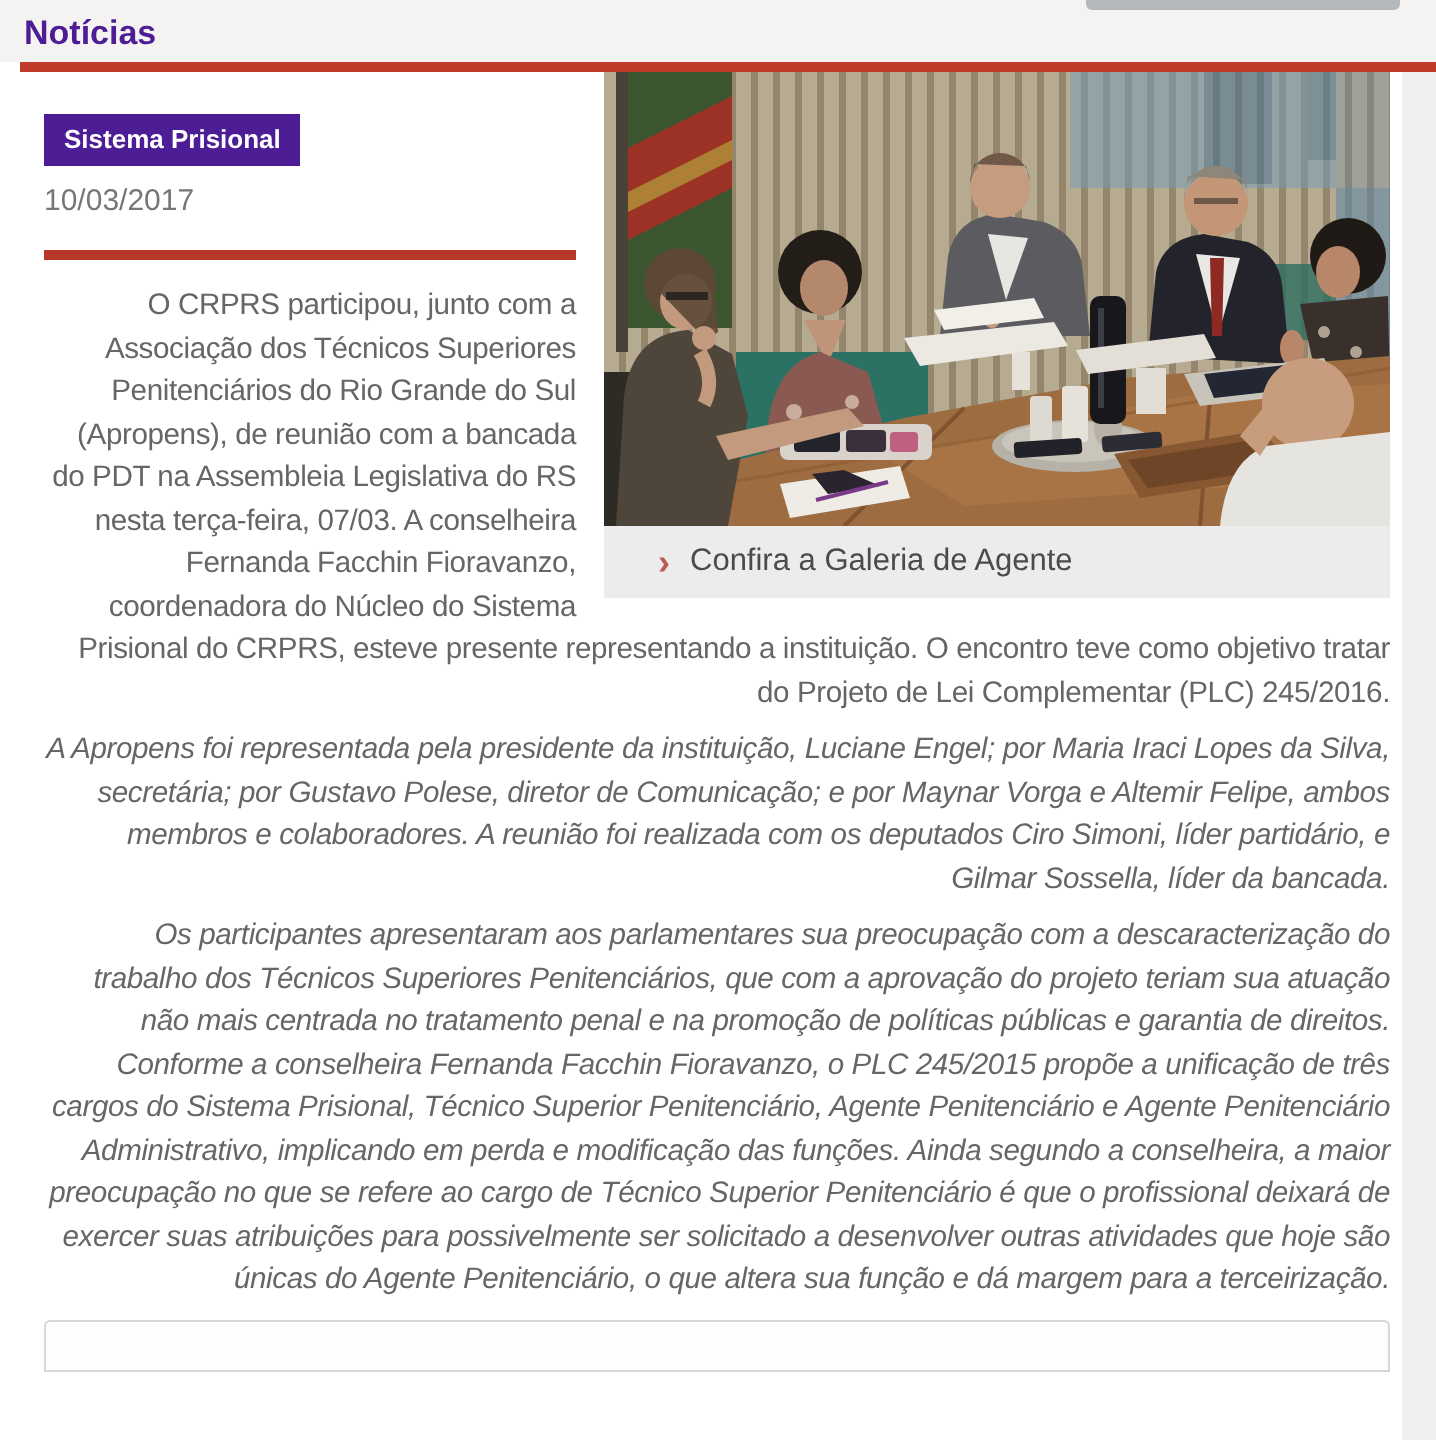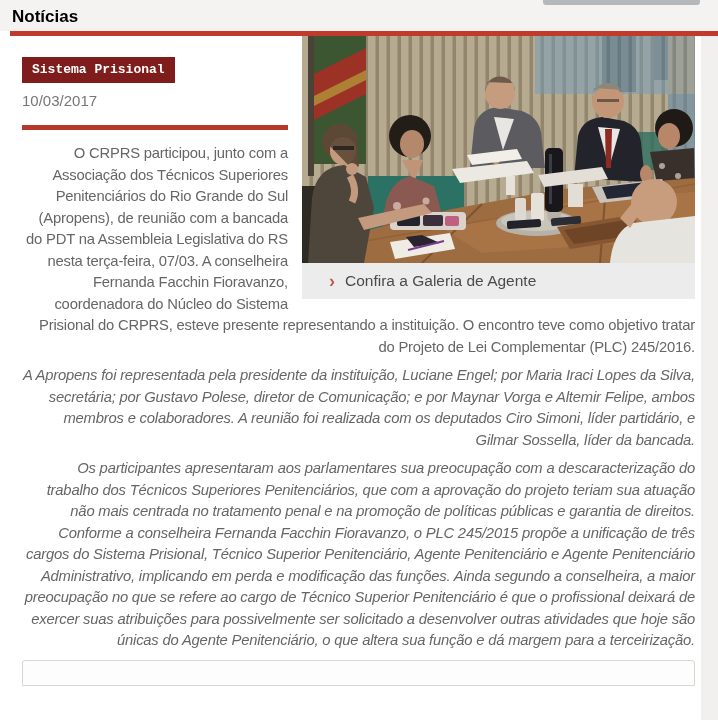--- a/index.html
+++ b/index.html
@@ -9,21 +9,21 @@
     font-family:"Liberation Sans","DejaVu Sans",sans-serif;
     -webkit-font-smoothing:antialiased;
   }
   
   .topbar{
     background:#f4f3f1;
     padding:7px 0 7px 12px;
     height:17px;
   }
   .topbar h2{
-    margin:0;font-size:17px;font-weight:bold;color:#000000;letter-spacing:0;
+    margin:0;font-size:17px;font-weight:bold;color:#4c1d95;letter-spacing:0;
   }
   .scroll-pill{
     position:absolute;top:0;left:543px;width:157px;height:5px;
     background:#b5b8bb;border-radius:0 0 3px 3px;
   }
   .red-divider{
     height:5px;background:#c13a2a;margin-left:10px;
   }
   .right-gutter{
     position:absolute;top:36px;right:0;width:17px;height:684px;
@@ -42,23 +42,23 @@
     padding-left:27px;box-sizing:border-box;cursor:pointer;
   }
   .gallery-bar .chev{
     color:#bf5a50;font-size:18px;font-weight:bold;line-height:1;margin-right:10px;
   }
   .gallery-bar .lbl{
     color:#4b4b4b;font-size:15.5px;
   }
   .badge{
     display:inline-block;margin-top:21px;
-    background:#7f1d1d;color:#ffffff;
+    background:#4c1d95;color:#ffffff;
     font-size:13px;font-weight:bold;
-    padding:5px 10px 6px 10px;cursor:pointer;font-family:Liberation Mono, monospace;
+    padding:5px 10px 6px 10px;cursor:pointer;
   }
   .date{
     margin-top:9px;color:#767676;font-size:15px;
   }
   h1.article-title{
     margin:12px 0 0 0;color:#4f4f4f;
     font-size:18px;font-weight:bold;line-height:24px;
     max-width:270px;letter-spacing:-0.2px;
   }
   hr.title-rule{

